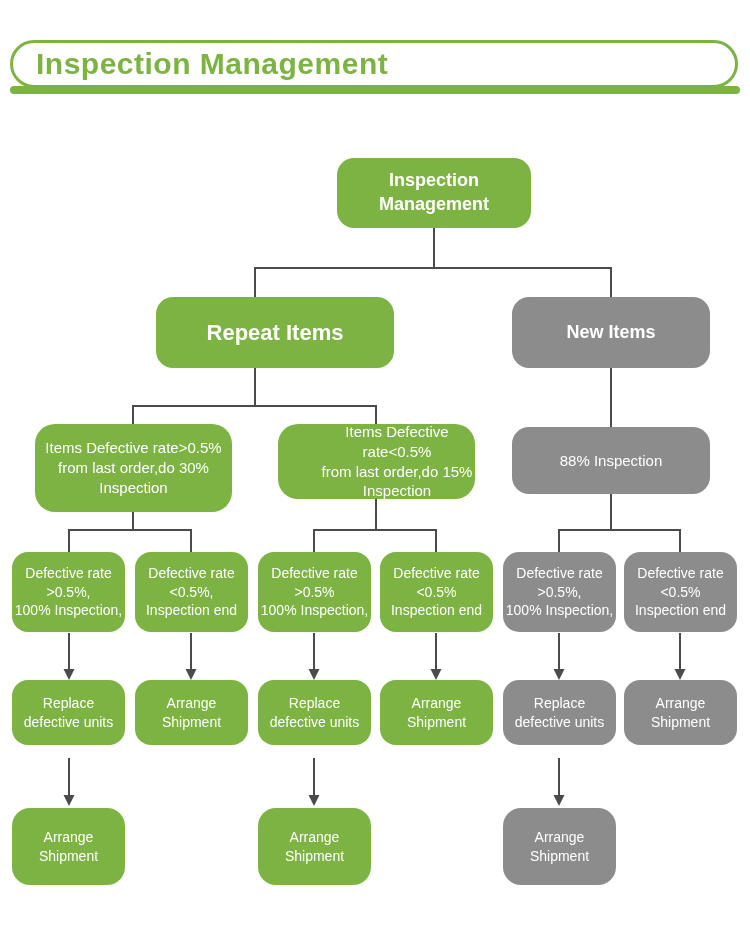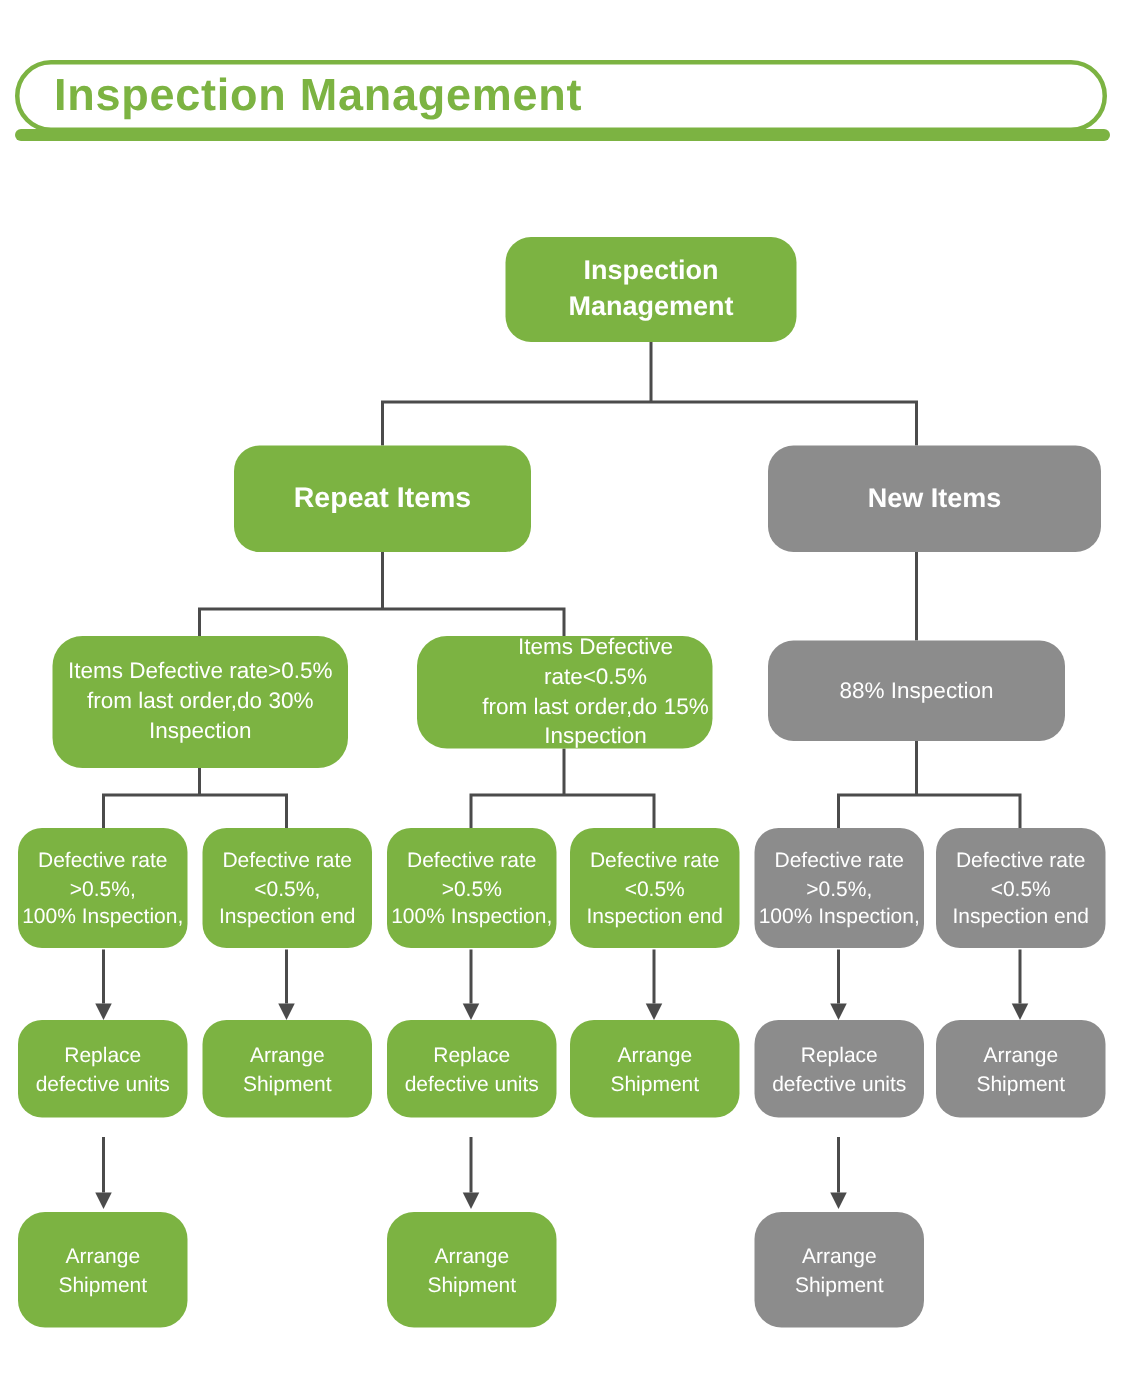--- a/index.html
+++ b/index.html
@@ -35,22 +35,22 @@
     text-align:center;color:var(--text);white-space:pre-line;
     border-radius:17px;line-height:1.32;
   }
   .green{background:var(--green);}
   .gray{background:var(--gray);}
   .bold{font-weight:bold;}
 
   
   .n-root{left:337px;top:158px;width:194px;height:70px;font-size:18px;}
   
-  .n-repeat{left:156px;top:297px;width:198px;height:71px;font-size:19px;}
-  .n-new{left:512px;top:297px;width:222px;height:71px;font-size:18px;}
+  .n-repeat{left:156px;top:297px;width:238px;height:71px;font-size:22px;}
+  .n-new{left:512px;top:297px;width:198px;height:71px;font-size:18px;}
   
   .n-rhigh{left:35px;top:424px;width:197px;height:88px;font-size:15px;border-radius:20px;}
   .n-rlow{left:278px;top:424px;width:197px;height:75px;font-size:15px;border-radius:20px;padding-left:41px;}
   .n-ninsp{left:512px;top:427px;width:198px;height:67px;font-size:15px;}
   
   .lv4{top:552px;width:113px;height:80px;font-size:14px;border-radius:16px;}
   .c1{left:12px;} .c2{left:135px;} .c3{left:258px;} .c4{left:380px;} .c5{left:503px;} .c6{left:624px;}
   
   .lv5{top:680px;width:113px;height:65px;font-size:14px;border-radius:16px;}
   

